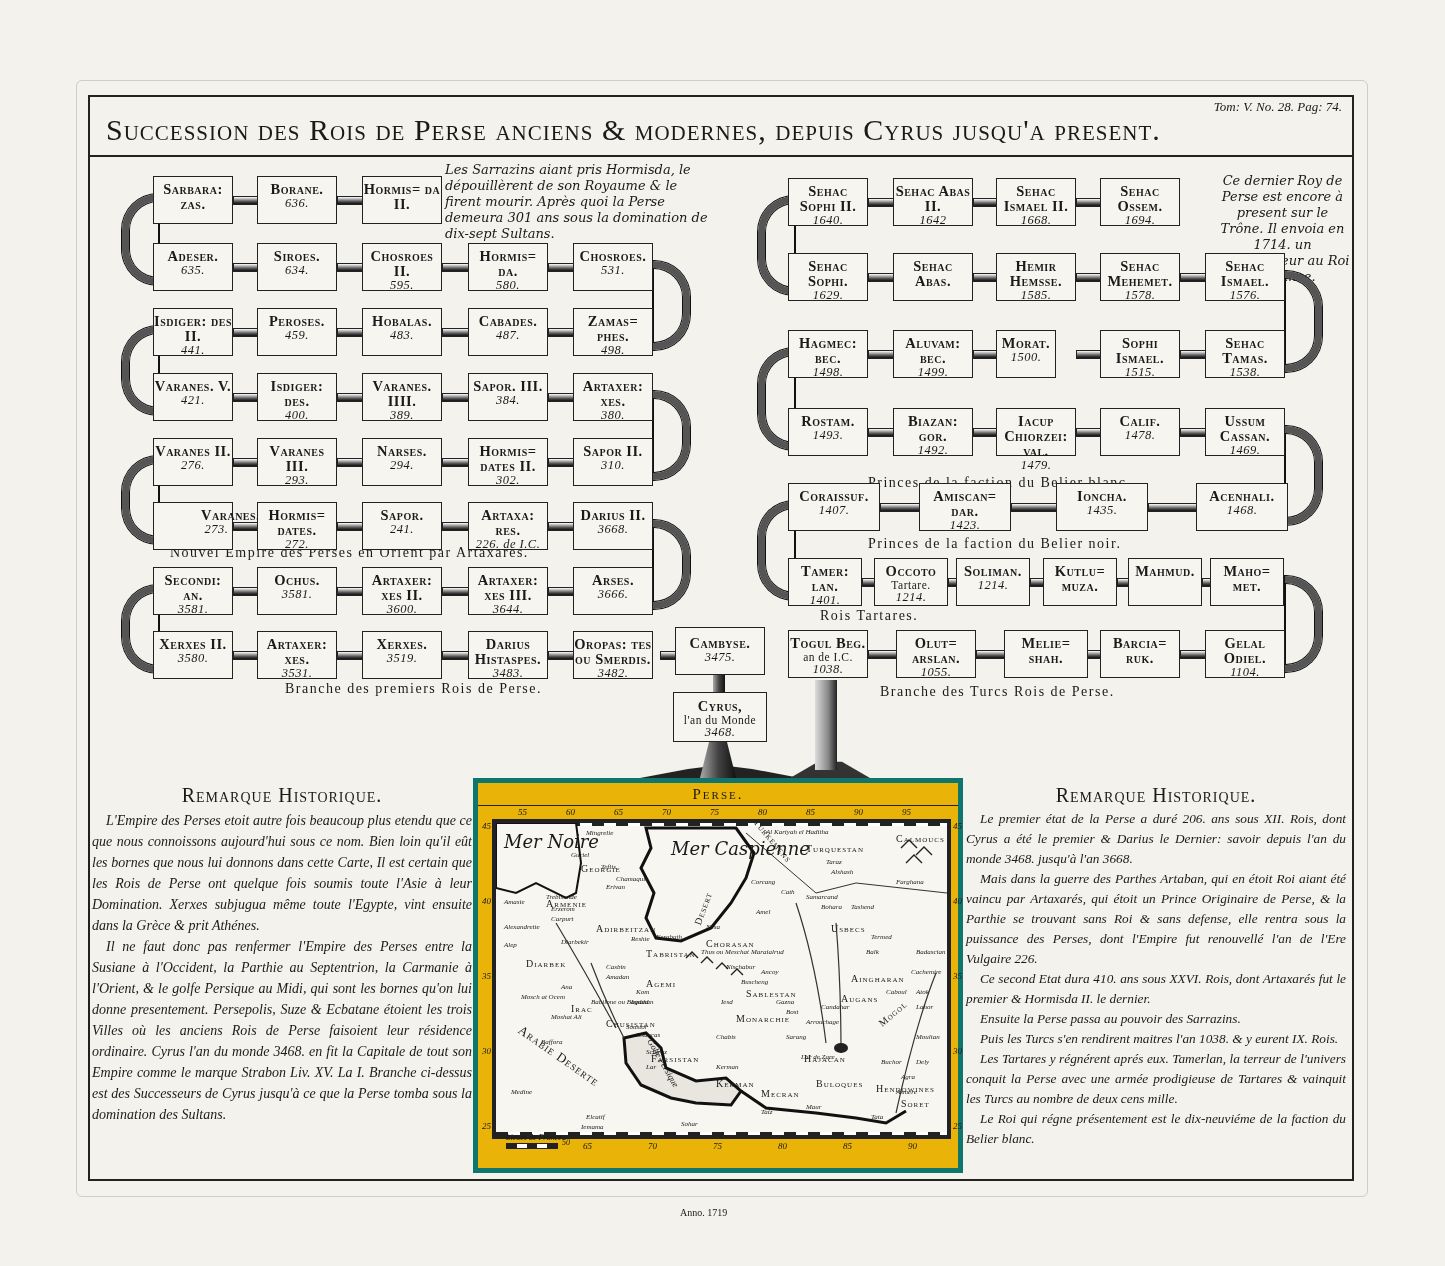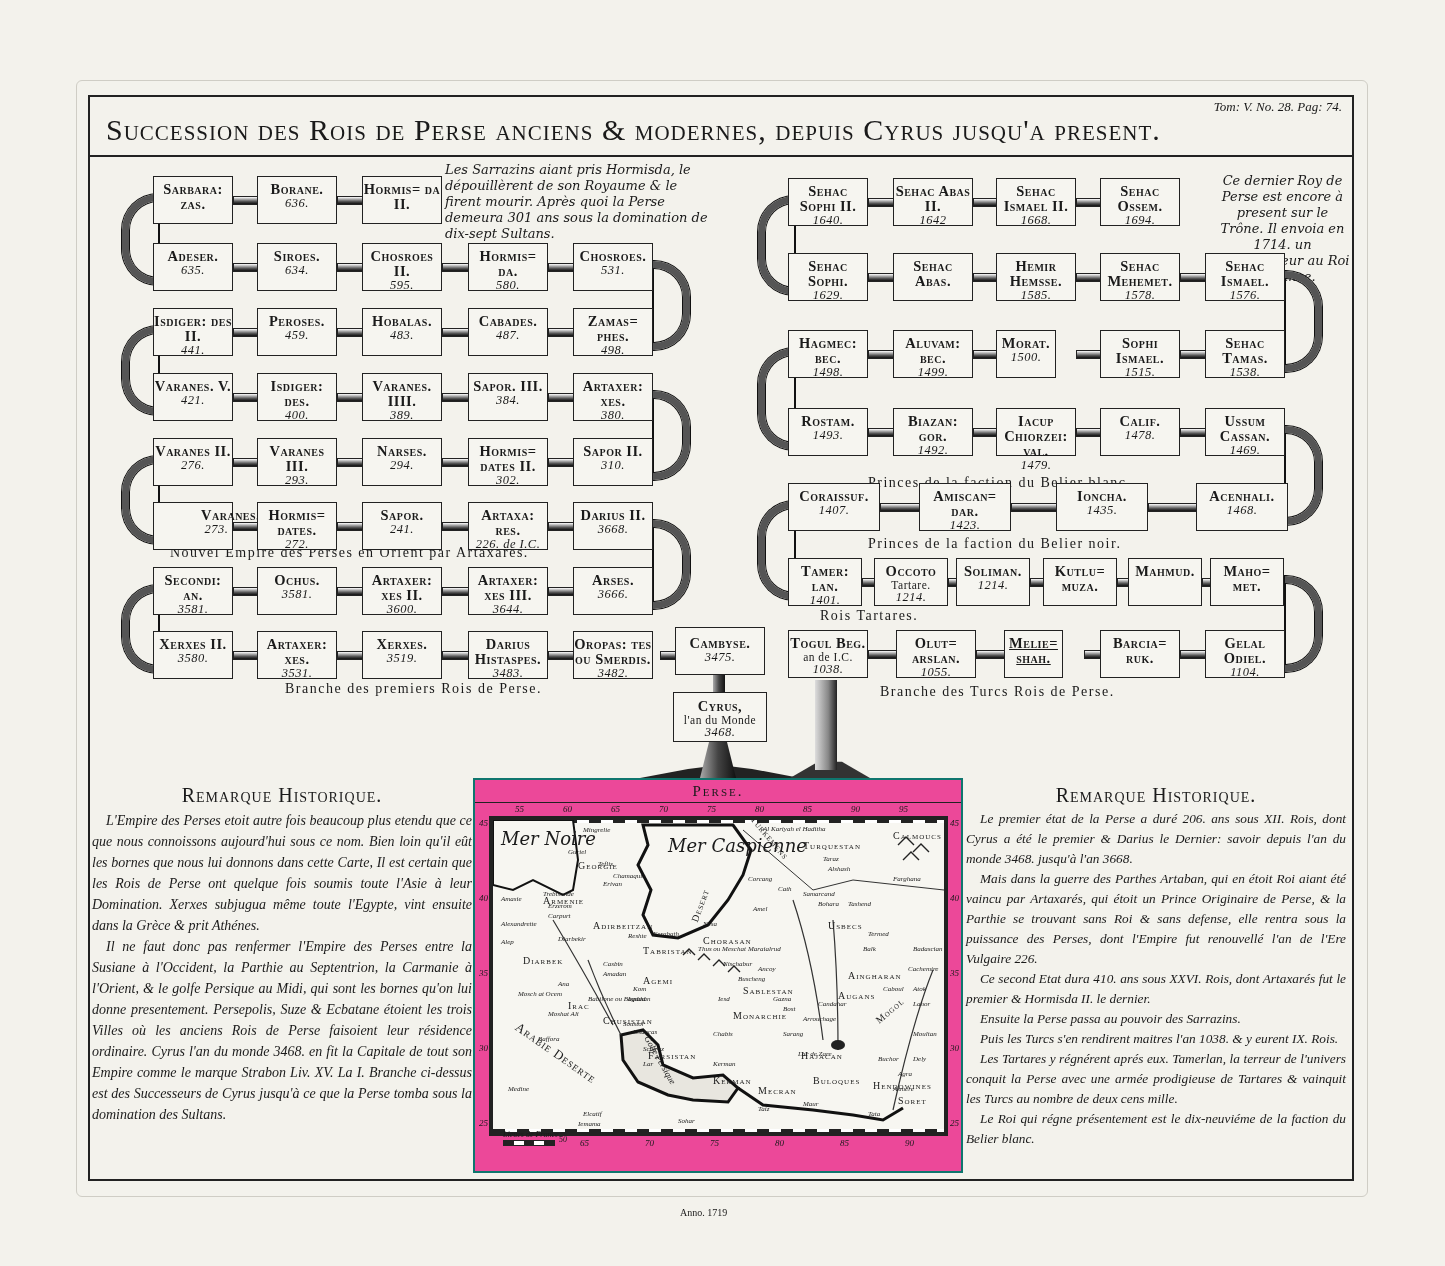--- a/index.html
+++ b/index.html
@@ -18,21 +18,21 @@
   .tube { position:absolute; height:7px; background:linear-gradient(#fff 0, #bbb 25%, #444 70%, #111 100%); border:1px solid #222; z-index:2; }
   .loop { position:absolute; border:7px solid #555; box-shadow: inset 0 0 0 1px #111, 0 0 0 1px #111; z-index:1; background:transparent; }
   .loop.r { border-left:none; border-radius:0 36px 36px 0; }
   .loop.l { border-right:none; border-radius:36px 0 0 36px; }
   .caption { position:absolute; font-size:14px; letter-spacing:1.5px; white-space:nowrap; }
   .script { position:absolute; font-style:italic; font-size:13px; line-height:16px; font-family:"DejaVu Serif",serif; }
   .trunk { position:absolute; background:linear-gradient(90deg,#aaa,#444 50%,#111); z-index:1; }
   .remark { position:absolute; width:380px; font-style:italic; font-size:14px; line-height:21px; }
   .remark h2 { margin:0 0 4px 0; font-style:normal; font-weight:normal; font-variant:small-caps; font-size:20px; letter-spacing:1px; text-align:center; }
   .remark p { margin:0; text-indent:14px; text-align:justify; }
-  .map-frame { position:absolute; left:473px; top:778px; width:490px; height:395px; border:2px solid #0f766e; box-sizing:border-box; background:#ec4899; }
+  .map-frame { position:absolute; left:473px; top:778px; width:490px; height:395px; border:5px solid #0f766e; box-sizing:border-box; background:#eab308; }
   .map-title { position:absolute; left:0; top:0; width:100%; height:22px; border-bottom:1.5px solid #222; text-align:center; font-variant:small-caps; font-size:15px; letter-spacing:2px; line-height:22px; }
   .map-inner { position:absolute; left:14px; top:36px; width:459px; height:320px; border:4px solid #222; box-sizing:border-box;
                background:#f7f6f1; overflow:hidden; }
   .map-inner .scaleband { position:absolute; left:0; right:0; height:3px; background:repeating-linear-gradient(90deg,#222 0 12px,#fff 12px 24px); }
   .lbl { position:absolute; white-space:nowrap; font-size:9px; font-style:italic; z-index:4; }
   .lbl.cap { font-style:normal; font-variant:small-caps; font-size:10px; letter-spacing:1px; }
   .lbl.big { font-size:18px; font-family:"DejaVu Serif",serif; }
   .tick { position:absolute; font-size:9px; font-style:italic; }
   .anno { position:absolute; left:680px; top:1207px; font-size:10px; }
 </style>
@@ -470,21 +470,21 @@
       <span class="n">Togul Beg.</span>
       <span class="s">an de I.C.</span>
       <span class="y">1038.</span>
     </div>
     <div class="box" style="left: 896px; top: 630px; width: 80px; height: 48px;">
       <span class="n">Olut= arslan.</span>
       <span class="s"></span>
       <span class="y">1055.</span>
     </div>
     <div class="tube" style="left: 868px; top: 650px; width: 28px;"></div>
-    <div class="box" style="left: 1004px; top: 630px; width: 59px; height: 48px; text-decoration: underline;">
+    <div class="box" style="left: 1004px; top: 630px; width: 84px; height: 48px;">
       <span class="n">Melie= shah.</span>
       <span class="s"></span>
       <span class="y"></span>
     </div>
     <div class="tube" style="left: 976px; top: 650px; width: 28px;"></div>
     <div class="box" style="left: 1100px; top: 630px; width: 80px; height: 48px;">
       <span class="n">Barcia= ruk.</span>
       <span class="s"></span>
       <span class="y"></span>
     </div>

